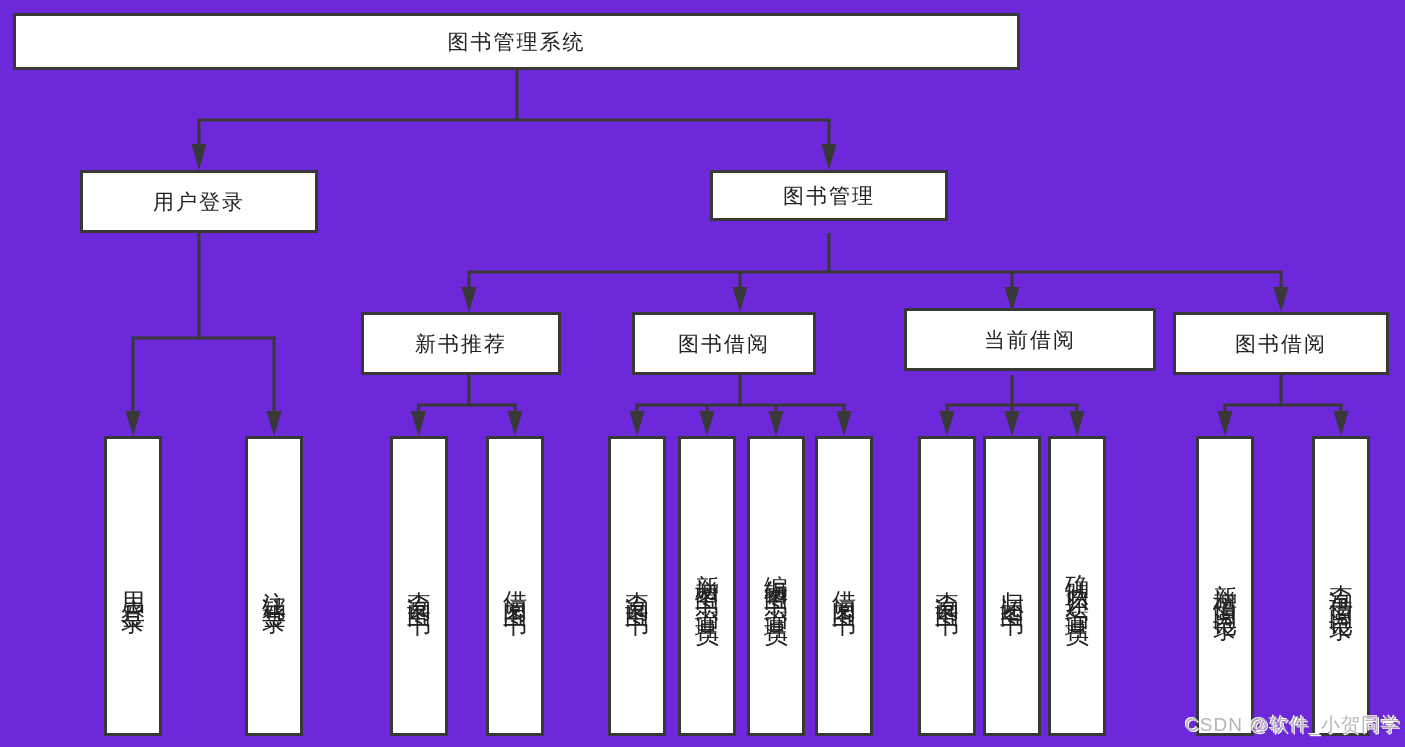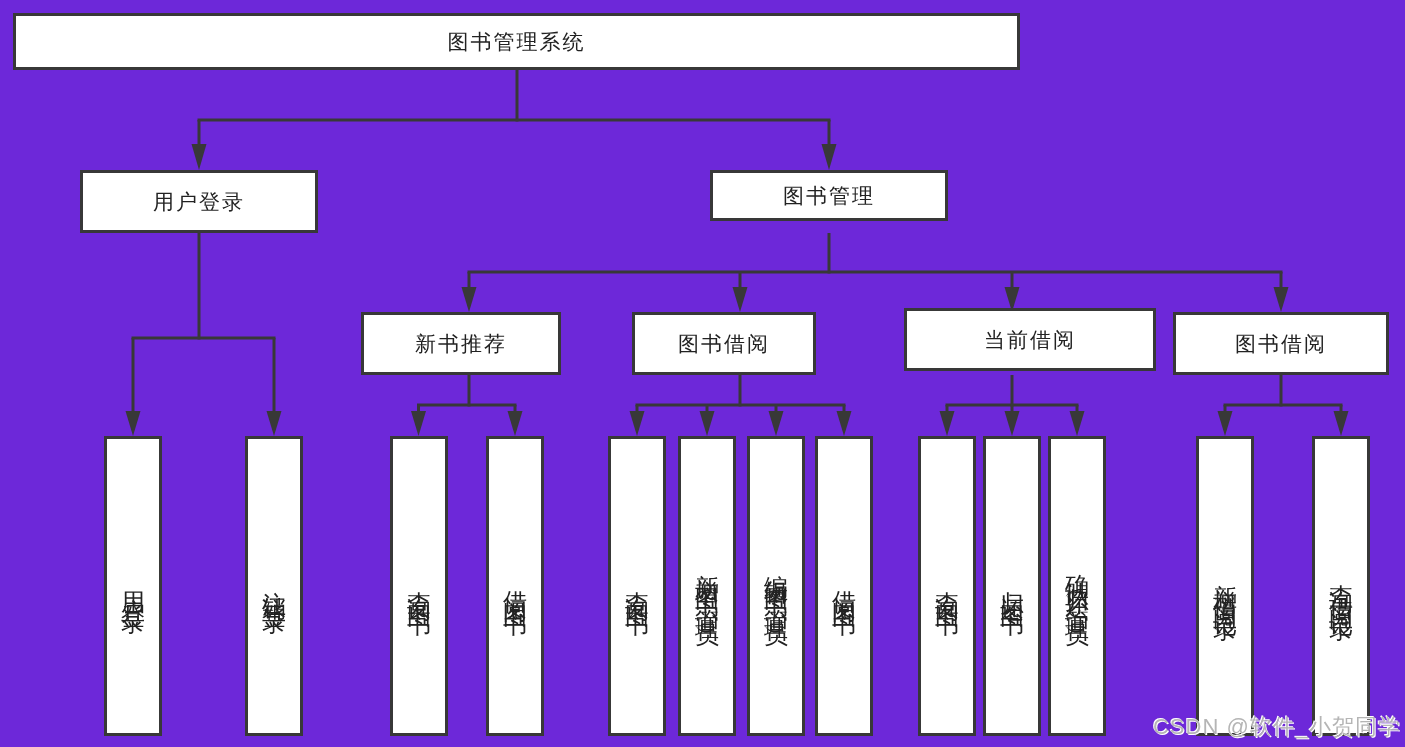--- a/index.html
+++ b/index.html
@@ -70,21 +70,21 @@
   .n-l4a { left: 918px; }
   .n-l4b { left: 983px; }
   .n-l4c { left: 1048px; }
   .n-l5a { left: 1196px; }
   .n-l5b { left: 1312px; }
   #watermark {
     position: absolute;
     right: 4px;
     top: 712px;
     z-index: 2;
-    font-size: 22px;
+    font-size: 19px;
     color: #b5b5b5;
     letter-spacing: 1px;
     white-space: nowrap;
     text-shadow: 1px 1px 0 #ffffff, -1px -1px 0 #ffffff;
   }
 </style>
 </head>
 <body>
 
 <div id="canvas">

